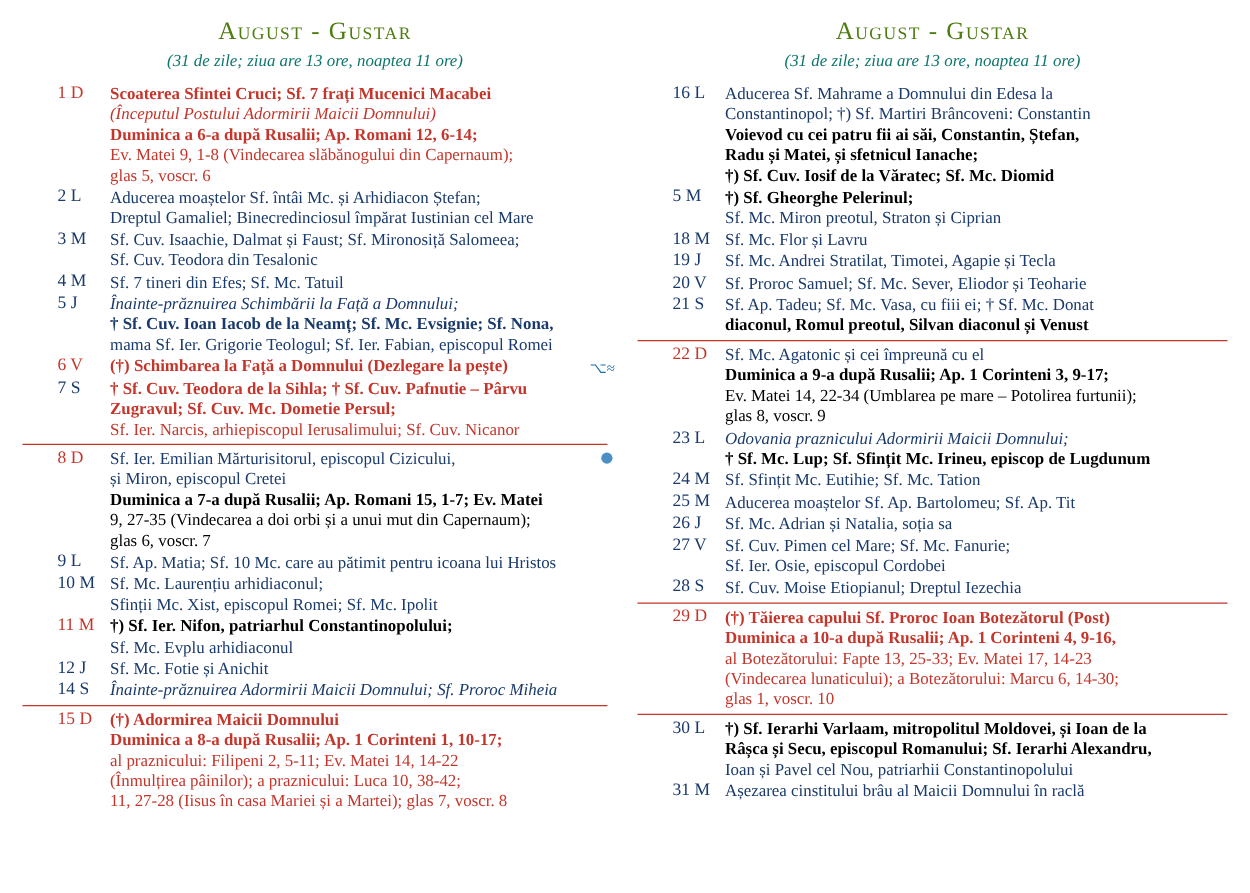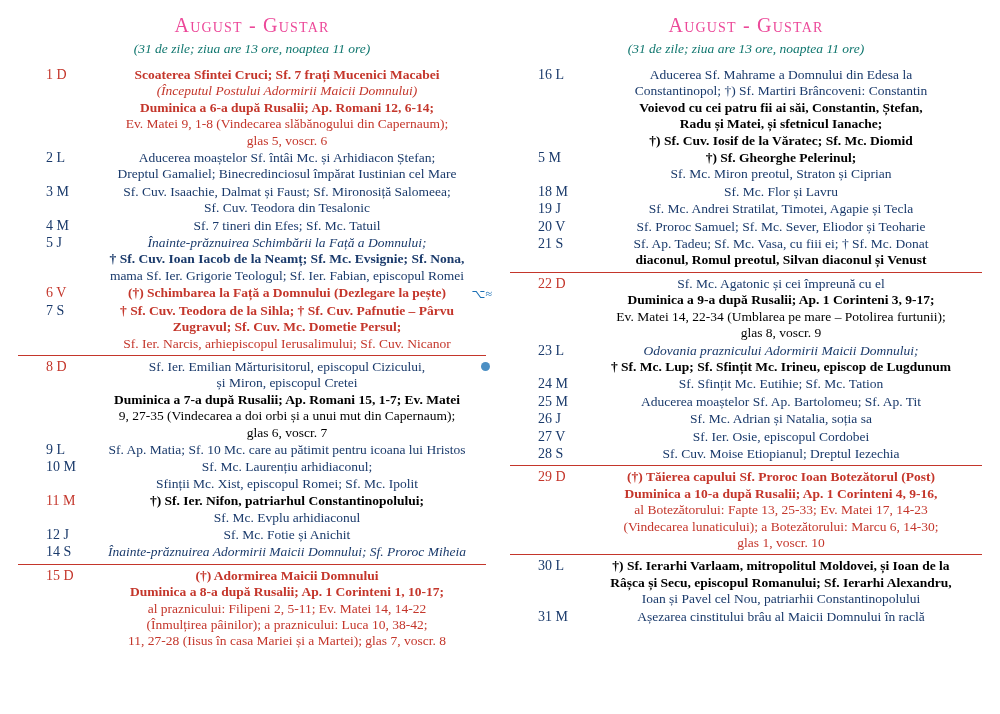--- a/index.html
+++ b/index.html
@@ -31,21 +31,21 @@
   .column.right { padding-left: 10px; }
 
   .col-header {
     text-align: center;
     margin-bottom: 2px;
   }
   .col-title {
     font-variant: small-caps;
     font-size: 20px;
     letter-spacing: 1.2px;
-    color: #ec4899;
+    color: #4d7c0f;
     font-family: "Liberation Serif", serif;
     padding-bottom: 1px;
   }
   .col-subtitle {
     font-style: italic;
     font-size: 13.5px;
     color: #0f766e;
     margin-top: 3px;
     margin-bottom: 10px;
   }
@@ -66,21 +66,20 @@
     box-sizing: border-box;
     color: #1a3a6b;
     margin-left: 28px;
   }
   .entry-date.red { color: #c4362b; }
   .entry-body {
     flex: 1;
     font-size: 13.5px;
     line-height: 16.4px;
     color: #1a3a6b;
-    text-align: center;
   }
   .entry-body.red { color: #c4362b; }
 
   .line { display: block; }
   .red { color: #000000; }
   .blue { color: #1a3a6b; }
   .b { font-weight: bold; }
   .i { font-style: italic; }
 
   .sep {
@@ -334,20 +333,21 @@
     <div class="entry">
       <div class="entry-date blue">26 J</div>
       <div class="entry-body blue">
         <span class="line">Sf. Mc. Adrian și Natalia, soția sa</span>
       </div>
     </div>
 
     <div class="entry">
       <div class="entry-date blue">27 V</div>
       <div class="entry-body blue">
+        <span class="line">Sf. Cuv. Pimen cel Mare; Sf. Mc. Fanurie;</span>
         <span class="line">Sf. Ier. Osie, episcopul Cordobei</span>
       </div>
     </div>
 
     <div class="entry">
       <div class="entry-date blue">28 S</div>
       <div class="entry-body blue">
         <span class="line">Sf. Cuv. Moise Etiopianul; Dreptul Iezechia</span>
       </div>
     </div>

